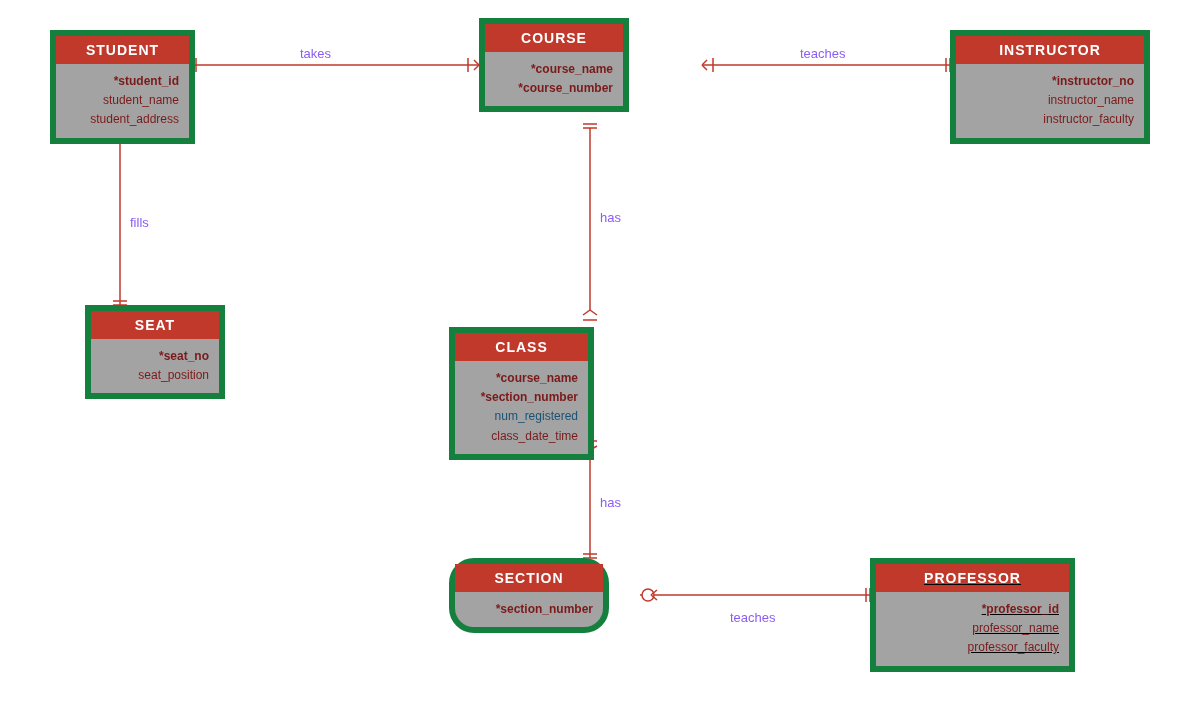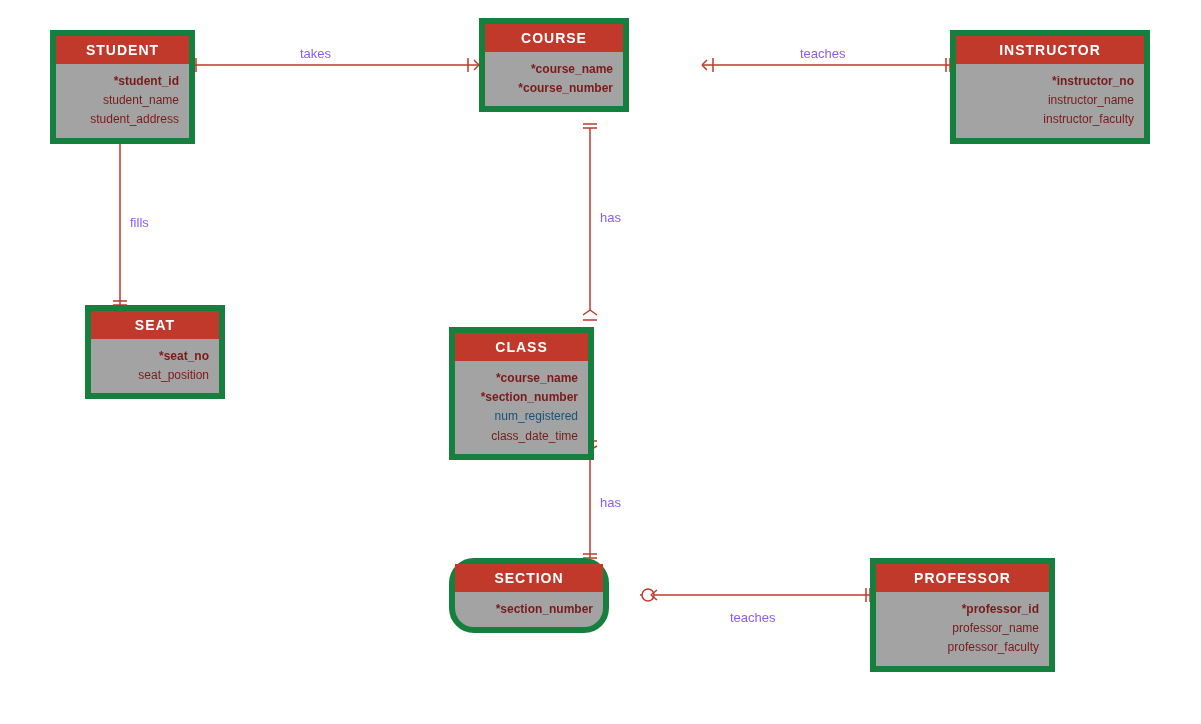--- a/index.html
+++ b/index.html
@@ -167,21 +167,21 @@
     </div>
   </div>
 
   <div class="entity" style="left:449px; top:558px; width:160px;border-radius:25px;">
     <div class="entity-header">SECTION</div>
     <div class="entity-body">
       <div><span class="pk">*section_number</span></div>
     </div>
   </div>
 
-  <div class="entity" style="left:870px; top:558px; width:185px;">
+  <div class="entity" style="left:870px; top:558px; width:205px;text-decoration:underline;">
     <div class="entity-header">PROFESSOR</div>
     <div class="entity-body">
       <div><span class="pk">*professor_id</span></div>
       <div>professor_name</div>
       <div>professor_faculty</div>
     </div>
   </div>
 
 </div>
 

